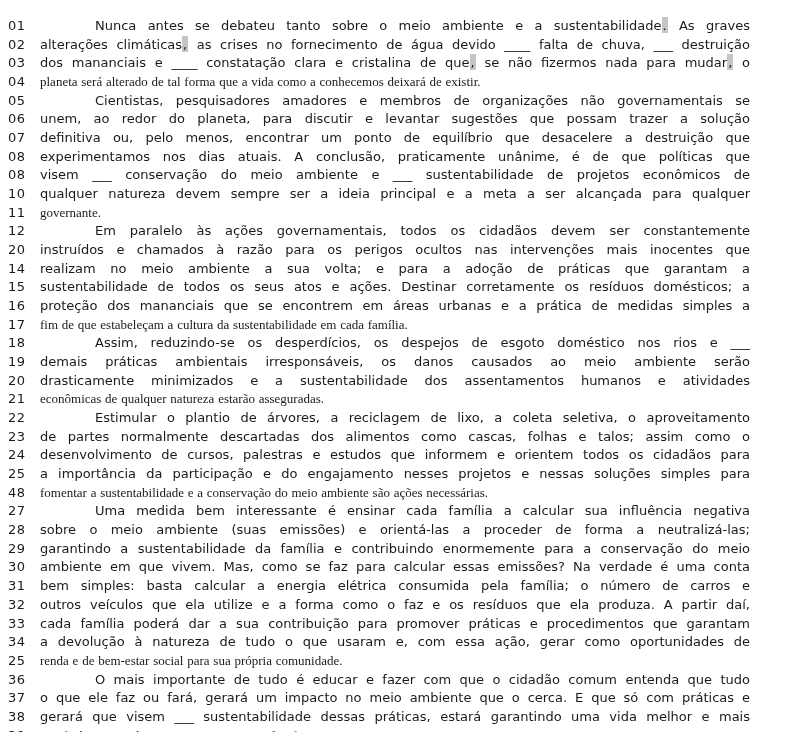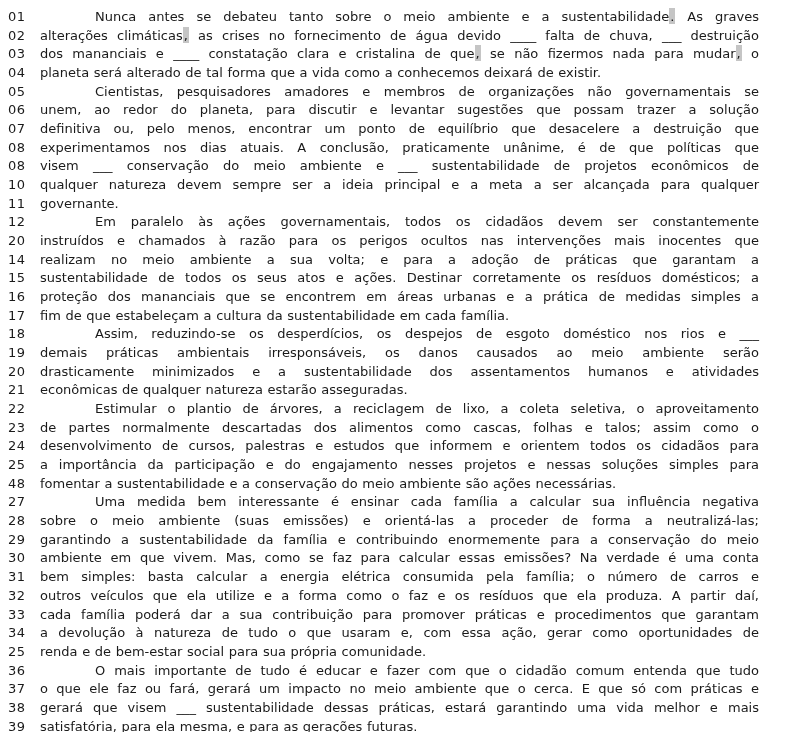--- a/index.html
+++ b/index.html
@@ -10,44 +10,45 @@
   .page {
     position: relative;
     width: 766px;
     height: 732px;
     background: #ffffff;
     font-family: "DejaVu Sans", "Liberation Sans", sans-serif;
     font-size: 13px;
     color: #1a1a1a;
     overflow: hidden;
     box-sizing: border-box;
-    padding-top: 8px;
+    padding-top: 17px;
   }
   .row {
     position: relative;
     line-height: 18.68px;
     height: 18.68px;
     white-space: normal;
   }
   .num {
     position: absolute;
     left: 8px;
     top: 0;
     letter-spacing: 0.5px;
   }
   .txt {
     display: block;
     margin-left: 40px;
-    margin-right: 7px;
+    margin-right: 16px;
     text-align: justify;
     text-align-last: justify;
     word-spacing: 0.5px;
   }
   .row.last .txt {
     text-align-last: left;
+    font-family: Liberation Serif, serif;
   }
   .row.indent .txt {
     text-indent: 55px;
   }
   .hl {
     padding: 1px 1px 0 1px;
   }
 </style>
 </head>
 <body>

